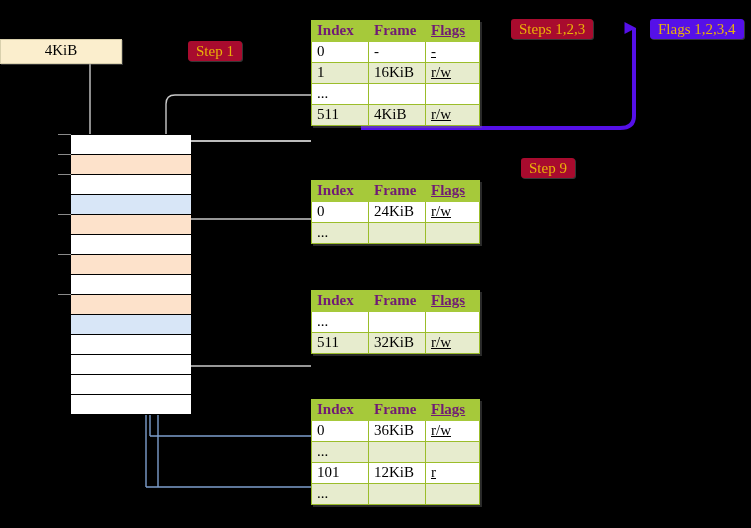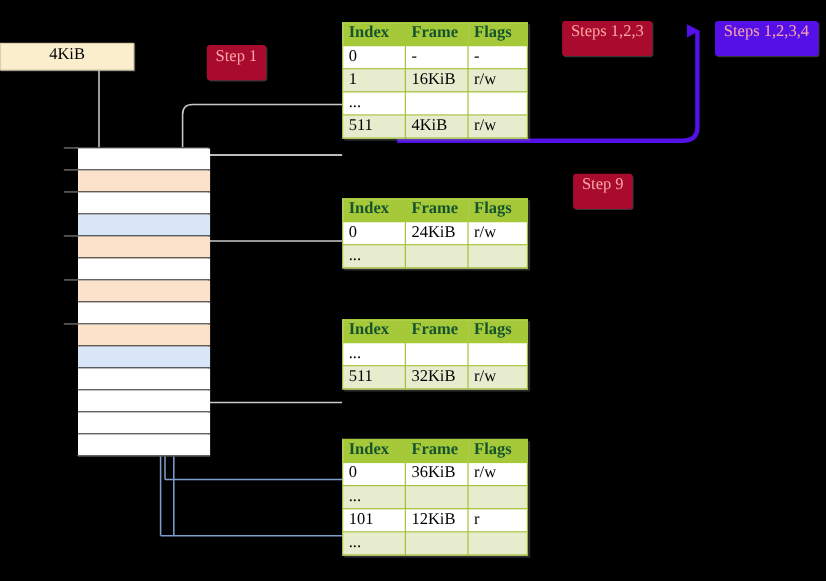--- a/index.html
+++ b/index.html
@@ -12,25 +12,25 @@
     width: 751px;
     height: 528px;
     background: #000000;
     overflow: hidden;
     font-family: "Liberation Serif", serif;
   }
 
   
   .step-label {
     position: absolute;
-    color: #fca5a5;
+    color: #eab308;
     font-family: "Liberation Serif", serif;
     font-size: 15px;
     line-height: 19px;
-    padding: 1px 8px 12px 8px;
+    padding: 1px 8px 0 8px;
     border-radius: 3px;
     white-space: nowrap;
     box-shadow: 1px 1px 0 rgba(120,120,120,0.45);
   }
   .step-red { background: #a80b2e; }
   .step-blue { background: #5510e8; }
 
   
   .size-box {
     position: absolute;
@@ -55,30 +55,30 @@
     border: 1px solid #9bbd2a;
     font-size: 15px;
     padding: 1px 5px 2px 5px;
     text-align: left;
     color: #000000;
     height: 20px;
     box-sizing: border-box;
   }
   .pt th {
     background: #a6c93a;
-    color: #14532d;
+    color: #701a75;
     font-weight: bold;
     border-color: #a6c93a;
   }
   .pt tr.alt td { background: #e7ecce; }
   .pt tr.plain td { background: #ffffff; }
   .pt td.hl { background: #fbf8a8; }
   .c-index { width: 57px; }
   .c-frame { width: 57px; }
-  .c-flags { width: 54px; }
+  .c-flags { width: 54px; text-decoration: underline; }
 
   
   #memcol {
     position: absolute;
     left: 70px;
     top: 134px;
     width: 120px;
     height: 280px;
     border: 1px solid #000000;
     box-sizing: border-box;
@@ -173,21 +173,21 @@
     </g>
   </svg>
 
   <div class="size-box" id="sizeBox" style="left: 0px; top: 39px; width: 120px; height: 23px;">
     <span>4KiB</span>
   </div>
 
   <div id="stepLabels">
       <div class="step-label step-red" style="left: 188px; top: 41px; background: rgb(168, 11, 46);">Step 1</div>
       <div class="step-label step-red" style="left: 511px; top: 19px; background: rgb(168, 11, 46);">Steps 1,2,3</div>
-      <div class="step-label step-blue" style="left: 650px; top: 19px; background: rgb(85, 16, 232);">Steps 1,2,3,4</div>
+      <div class="step-label step-blue" style="left: 650px; top: 19px; background: rgb(85, 16, 232);">Flags 1,2,3,4</div>
       <div class="step-label step-red" style="left: 521px; top: 158px; background: rgb(168, 11, 46);">Step 9</div>
     </div>
 
   <div id="memcol" style="left: 70px; top: 134px; width: 120px; height: 280px;">
       <div class="memrow mem-white" style="top: 0px;"></div>
       <div class="memrow mem-orange" style="top: 20px;"></div>
       <div class="memrow mem-white" style="top: 40px;"></div>
       <div class="memrow mem-blue" style="top: 60px;"></div>
       <div class="memrow mem-orange" style="top: 80px;"></div>
       <div class="memrow mem-white" style="top: 100px;"></div>

